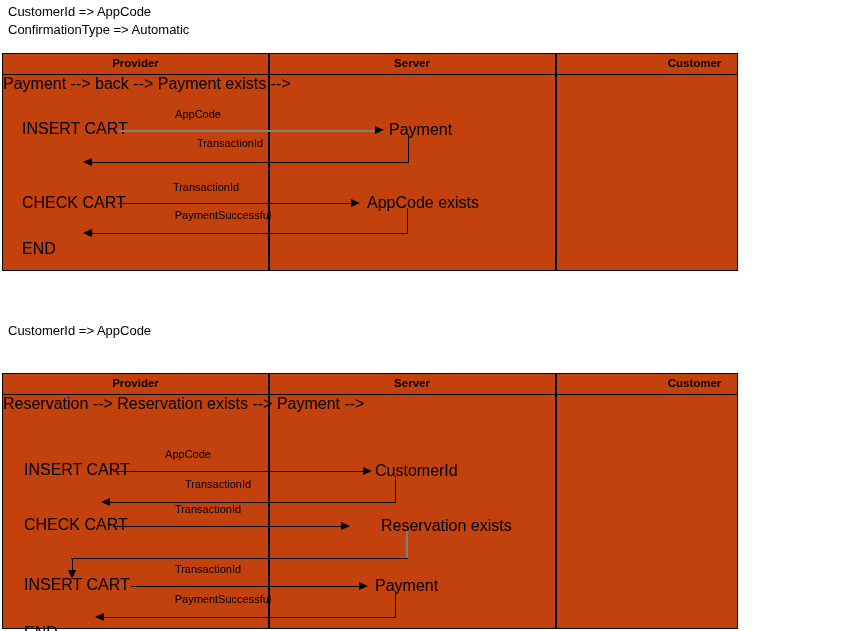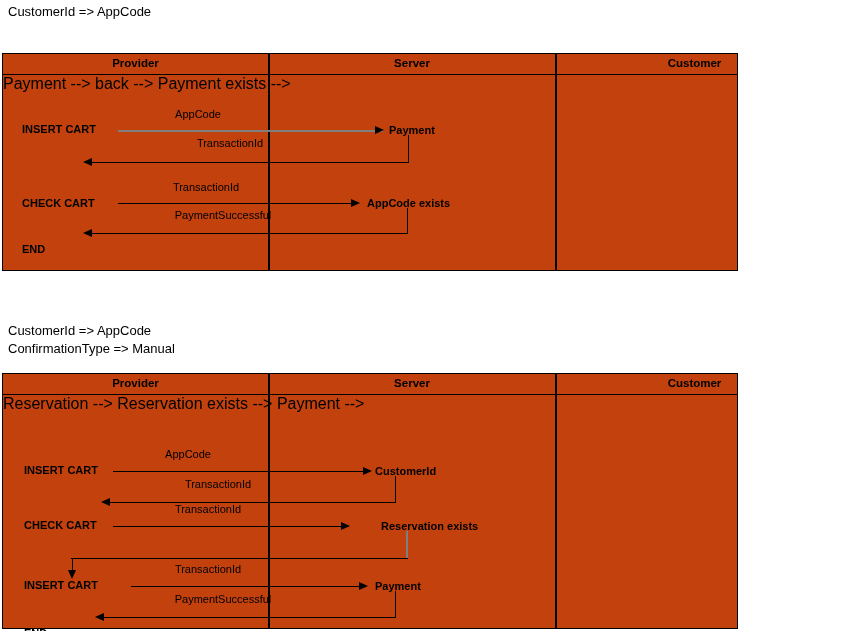--- a/index.html
+++ b/index.html
@@ -62,24 +62,23 @@
     position: absolute;
     top: 0;
     bottom: 0;
     width: 1.5px;
     background: #000;
   }
 
   
   .node-label {
     position: absolute;
-    font-size: 11px;
+    font-size: 16px;
     white-space: nowrap;
     line-height: 12px;
-    font-weight: bold;
   }
 
   
   .msg-label {
     position: absolute;
     font-size: 11px;
     white-space: nowrap;
     line-height: 12px;
     text-align: center;
   }
@@ -116,20 +115,21 @@
     border-left: 4px solid transparent;
     border-right: 4px solid transparent;
     border-top: 9px solid #000;
   }
 </style>
 </head>
 <body>
 
 <div class="param-block" style="top:3px;">
   <div class="param-line">CustomerId =&gt; AppCode</div>
+  <div class="param-line">ConfirmationType =&gt; Automatic</div>
 </div>
 
 <div class="diagram" style="top:53px; height:218px;">
 
   <div class="diagram-head">
     <div class="head-sep" style="left:265px;"></div>
     <div class="head-sep" style="left:552px;"></div>
     <div class="col-title" style="left:0; width:265px;">Provider</div>
     <div class="col-title" style="left:266px; width:286px;">Server</div>
     <div class="col-title" style="left:553px; width:277px;">Customer</div>
@@ -166,21 +166,20 @@
     <div class="h-line" style="left:88px; top:158px; width:317px; border-top-color:#000;"></div>
     <div class="arrow-head arrow-left" style="left:80px; top:154px;"></div>
 
     
     <div class="node-label" style="left:19px; top:168px;">END</div>
   </div>
 </div>
 
 <div class="param-block" style="top:322px;">
   <div class="param-line">CustomerId =&gt; AppCode</div>
-  <div class="param-line">ConfirmationType =&gt; Manual</div>
 </div>
 
 <div class="diagram" style="top:373px; height:256px;">
 
   <div class="diagram-head">
     <div class="head-sep" style="left:265px;"></div>
     <div class="head-sep" style="left:552px;"></div>
     <div class="col-title" style="left:0; width:265px;">Provider</div>
     <div class="col-title" style="left:266px; width:286px;">Server</div>
     <div class="col-title" style="left:553px; width:277px;">Customer</div>

